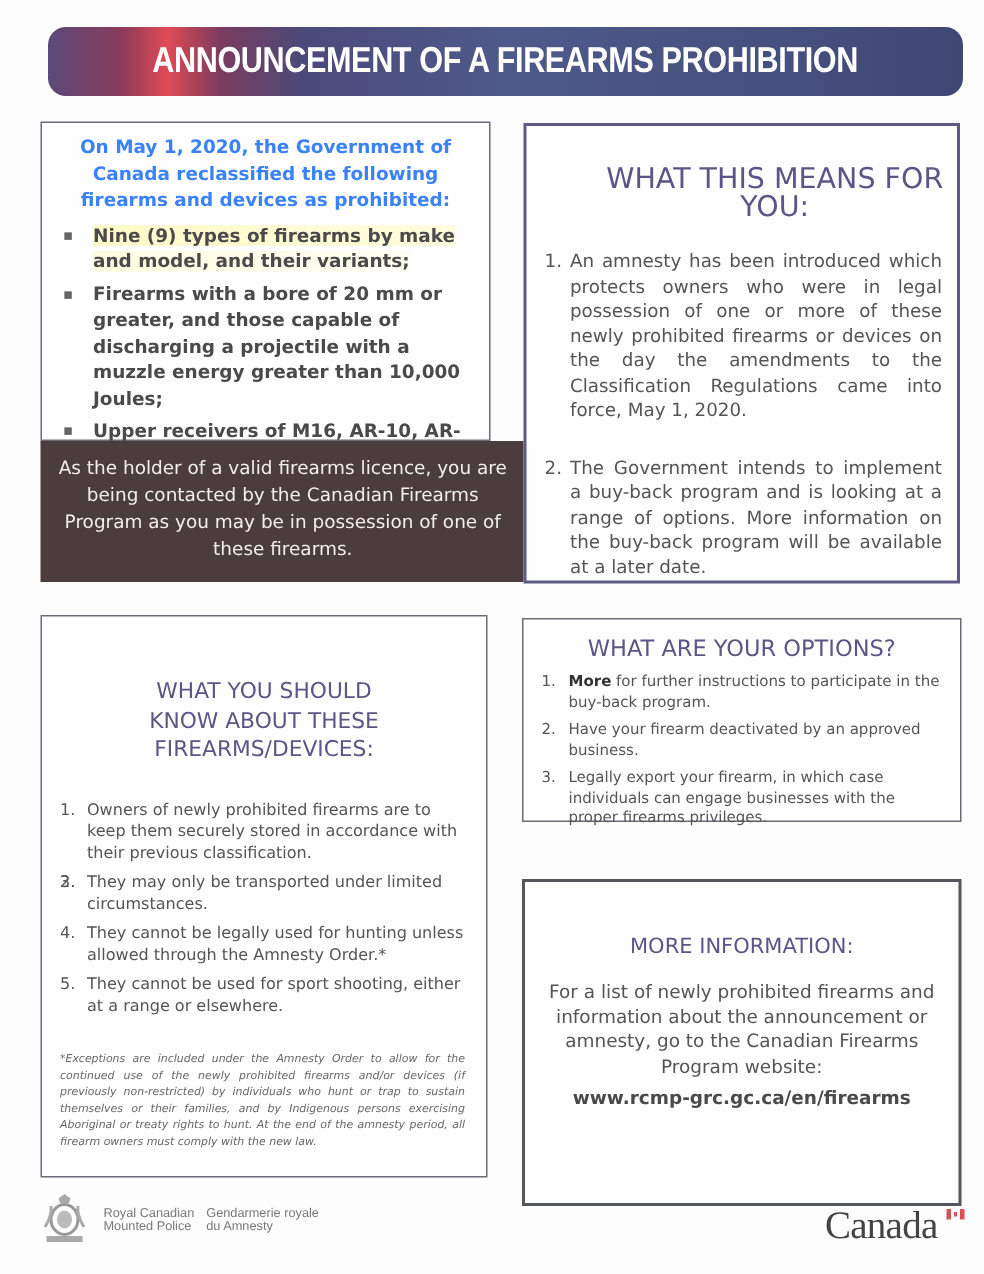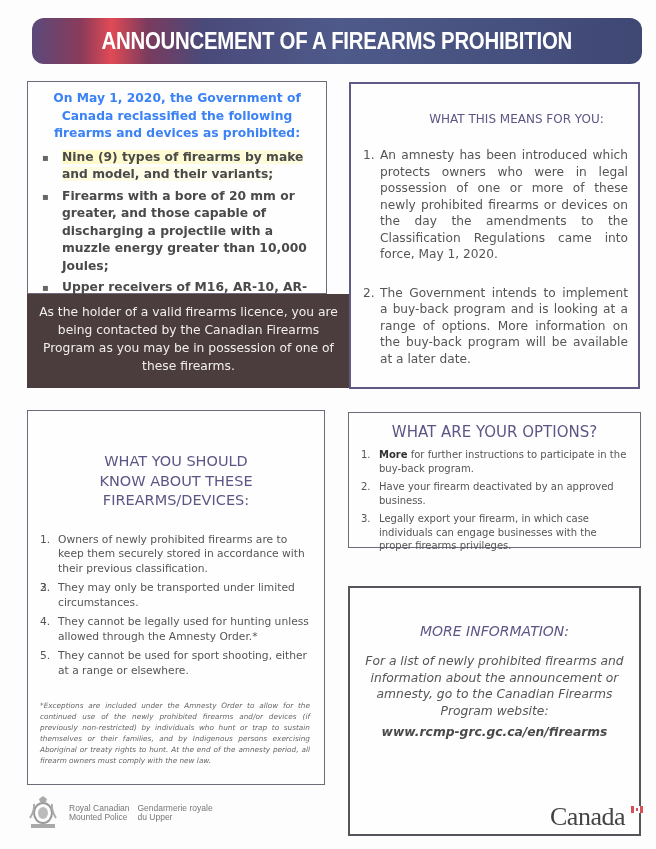--- a/index.html
+++ b/index.html
@@ -12,36 +12,36 @@
     font-size:24px; letter-spacing:-0.3px; transform:scaleX(0.85); white-space:nowrap; }
   .box { position:absolute; box-sizing:border-box; border:1.5px solid #6b6b7a; background:#fefefe; }
   .box.purple { border-color:#5e5a85; border-width:2px; }
   .box.dark { border-color:#55555c; border-width:2px; }
 
   #b1 { left:27px; top:81px; width:300px; height:213px; }
   #b1dark { left:27px; top:294px; width:323px; height:94px; background:#4b3d3e; border:none; }
   #b2 { left:349px; top:82px; width:291px; height:307px; }
   #b3 { left:27px; top:410px; width:298px; height:375px; }
   #b4 { left:348px; top:412px; width:293px; height:136px; }
-  #b5 { left:348px; top:586px; width:293px; height:250px;font-style:italic; }
+  #b5 { left:348px; top:586px; width:293px; height:218px; }
 
   .intro { text-align:center; font-weight:bold; font-size:12.3px; line-height:17.5px; color:#3b82f6; margin:8px 8px 6px; }
   .bul { list-style:none; margin:0; padding:0 10px 0 12px; }
   .bul li { position:relative; padding-left:22px; font-weight:bold; font-size:12.3px; line-height:17.5px; color:#4a4a4a; margin-bottom:4px; }
   .bul li::before { content:"\25AA"; position:absolute; left:2px; top:0; font-size:10px; color:#666; }
   .hl { background:linear-gradient(90deg, rgba(255,248,170,0.65), rgba(255,250,200,0.2)); }
 
   .darktext { color:#f2eeee; text-align:center; font-size:12.3px; line-height:18px; padding:9px 12px; }
 
   .h2 { text-align:center; color:#5b5685; font-size:14.5px; line-height:19px; }
   ol.num { margin:0; padding:0; list-style:none; }
   ol.num li { position:relative; }
   ol.num li .n { position:absolute; left:0; top:0; }
 
-  #b2 .h2 { margin-top:26px; font-size:12px;margin-left:44px; }
+  #b2 .h2 { margin-top:26px; font-size:19px;margin-left:44px; }
   #b2 ol { padding:0 10px 0 12px; margin-top:18px; }
   #b2 li { padding-left:17px; font-size:12.2px; line-height:16.5px; text-align:justify; color:#555; margin-bottom:22px; }
 
   #b3 .h2 { margin-top:41px; line-height:19.5px; }
   #b3 ol { padding:0 12px 0 12px; margin-top:22px; }
   #b3 li { padding-left:18px; font-size:10.7px; line-height:14.5px; color:#555; margin-bottom:5px; }
   #b3 .note { font-style:italic; font-size:7.3px; line-height:11px; color:#666; margin:22px 14px 0 12px; text-align:justify; }
 
   #b4 .h2 { margin-top:10px; font-size:15px; }
   #b4 ol { padding:0 10px 0 12px; margin-top:6px; }
@@ -125,21 +125,21 @@
     <path d="M3 22 Q8 14 7 8 M29 22 Q24 14 25 8" stroke="#aaa" stroke-width="2" fill="none"></path>
     <rect x="4" y="28" width="24" height="4" fill="#aaa"></rect>
   </svg>
   <div class="footer-names">
     <div>
       <div>Royal Canadian</div>
       <div>Mounted Police</div>
     </div>
     <div>
       <div>Gendarmerie royale</div>
-      <div>du Upper</div>
+      <div>du Amnesty</div>
     </div>
   </div>
 </div>
 <div class="canada">Canada</div>
 <div class="flag">
   <i style="width:3px;background:#d8505a"></i>
   <i style="width:6px;background:#fff;position:relative">
       <i style="position:absolute;left:2px;top:2px;width:2px;height:3px;background:#d8505a"></i>
     </i>
   <i style="width:3px;background:#d8505a"></i>

